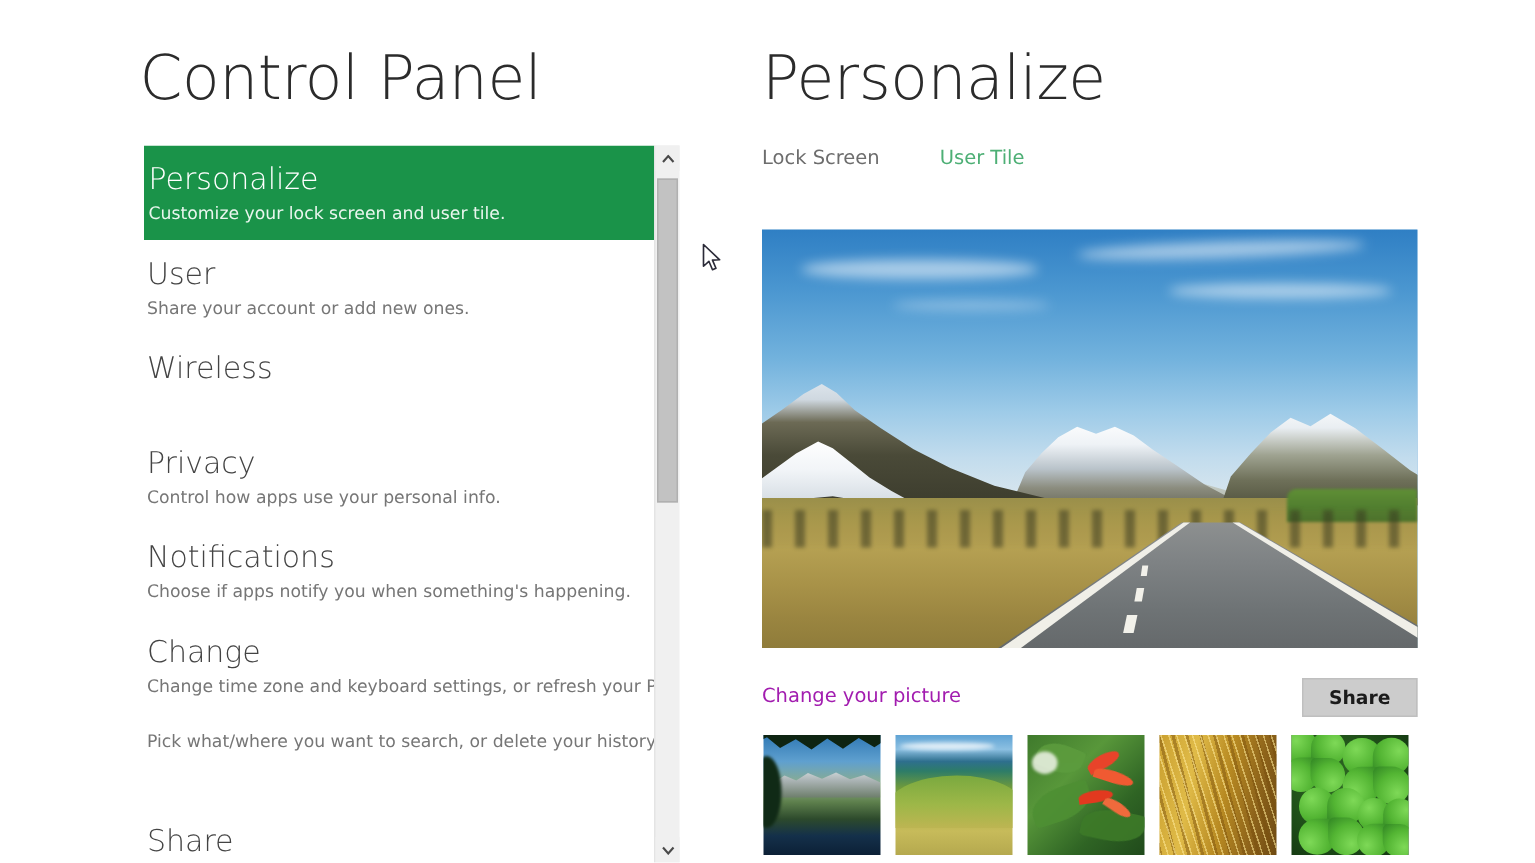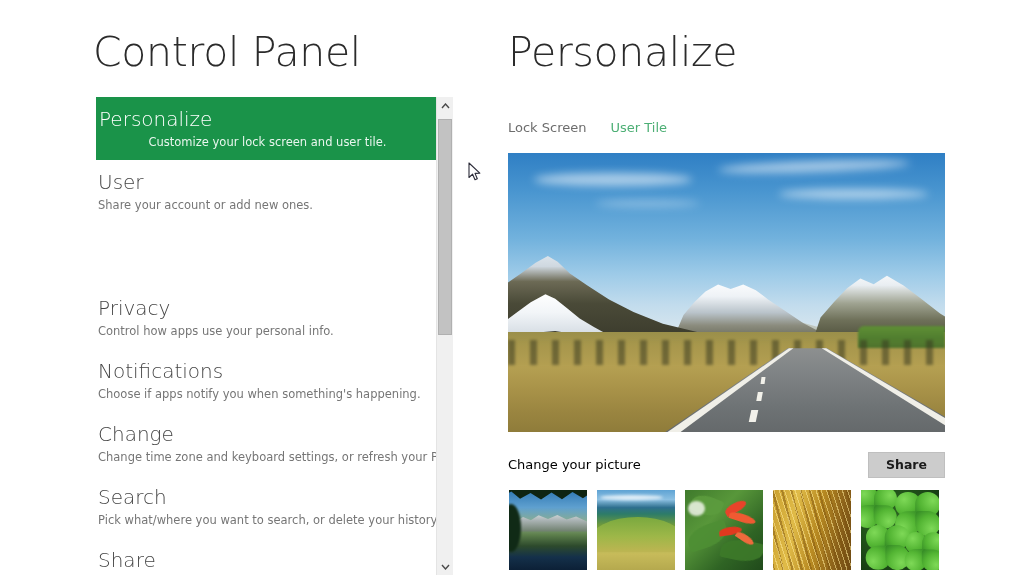--- a/index.html
+++ b/index.html
@@ -80,21 +80,21 @@
   .nav-item .nav-desc {
     display: block;
     font-size: 11.5px;
     color: #767676;
     line-height: 16px;
     margin-top: 2px;
     font-family: "DejaVu Sans", sans-serif;
     white-space: nowrap;
   }
 
-  .nav-item.selected .nav-desc { color: #e9f6ee; text-align: center; }
+  .nav-item.selected .nav-desc { color: #e9f6ee; }
 
   
   .scrollbar {
     position: absolute;
     left: 436px;
     top: 97px;
     width: 17px;
     height: 478px;
     background: #f0f0f0;
     border-left: 1px solid #e4e4e4;
@@ -145,23 +145,23 @@
     color: #2b2b2b;
     letter-spacing: -0.3px;
     line-height: 1;
     font-family: "DejaVu Sans", sans-serif;
     white-space: nowrap;
   }
 
   .tabs {
     position: absolute;
     left: 38px;
-    top: 120px;
+    top: 98px;
     display: flex;
-    gap: 24px;
+    gap: 40px;
   }
 
   .tab {
     font-size: 13px;
     color: #6d6d6d;
     font-family: "DejaVu Sans", sans-serif;
     white-space: nowrap;
     cursor: pointer;
   }
 
@@ -299,21 +299,21 @@
     position: absolute;
     left: 38px;
     top: 455px;
     width: 437px;
     height: 22px;
   }
   .change-label {
     position: absolute;
     left: 0; top: 2px;
     font-size: 13px;
-    color: #000000;
+    color: #a21caf;
     font-family: "DejaVu Sans", sans-serif;
     white-space: nowrap;
   }
   .browse-btn {
     position: absolute;
     right: 0;
     top: -3px;
     width: 77px;
     height: 26px;
     background: #cccccc;
@@ -445,39 +445,39 @@
         <span class="nav-title">Personalize</span>
         <span class="nav-desc">Customize your lock screen and user tile.</span>
       </div>
 
       <div class="nav-item">
         <span class="nav-title">User</span>
         <span class="nav-desc">Share your account or add new ones.</span>
       </div>
 
       <div class="nav-item">
+        <span class="nav-title">Wireless</span>
       </div>
 
       <div class="nav-item">
         <span class="nav-title">Privacy</span>
         <span class="nav-desc">Control how apps use your personal info.</span>
       </div>
 
       <div class="nav-item">
         <span class="nav-title">Notifications</span>
         <span class="nav-desc">Choose if apps notify you when something's happening.</span>
       </div>
 
       <div class="nav-item">
         <span class="nav-title">Change</span>
         <span class="nav-desc">Change time zone and keyboard settings, or refresh your PC.</span>
       </div>
 
       <div class="nav-item">
-        <span class="nav-title">Search</span>
         <span class="nav-desc">Pick what/where you want to search, or delete your history.</span>
       </div>
 
       <div class="nav-item">
         <span class="nav-title">Share</span>
 
       </div>
 
     </div>
 

